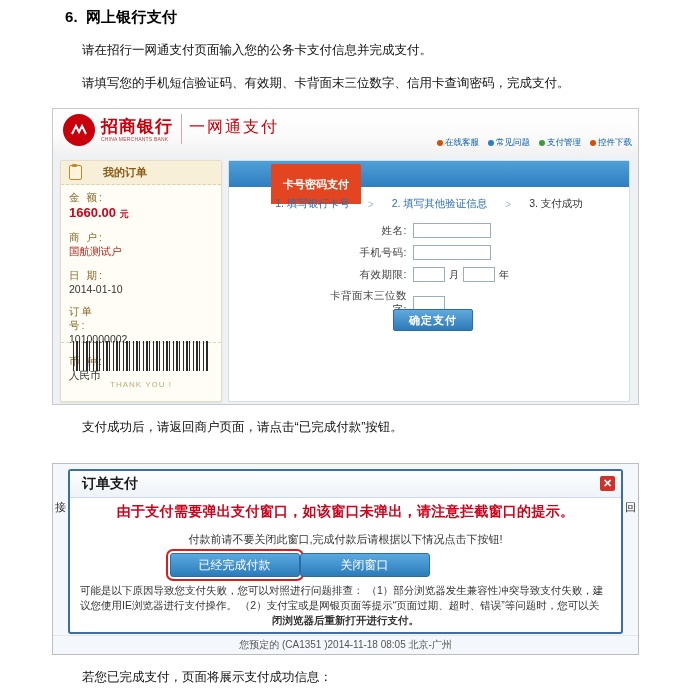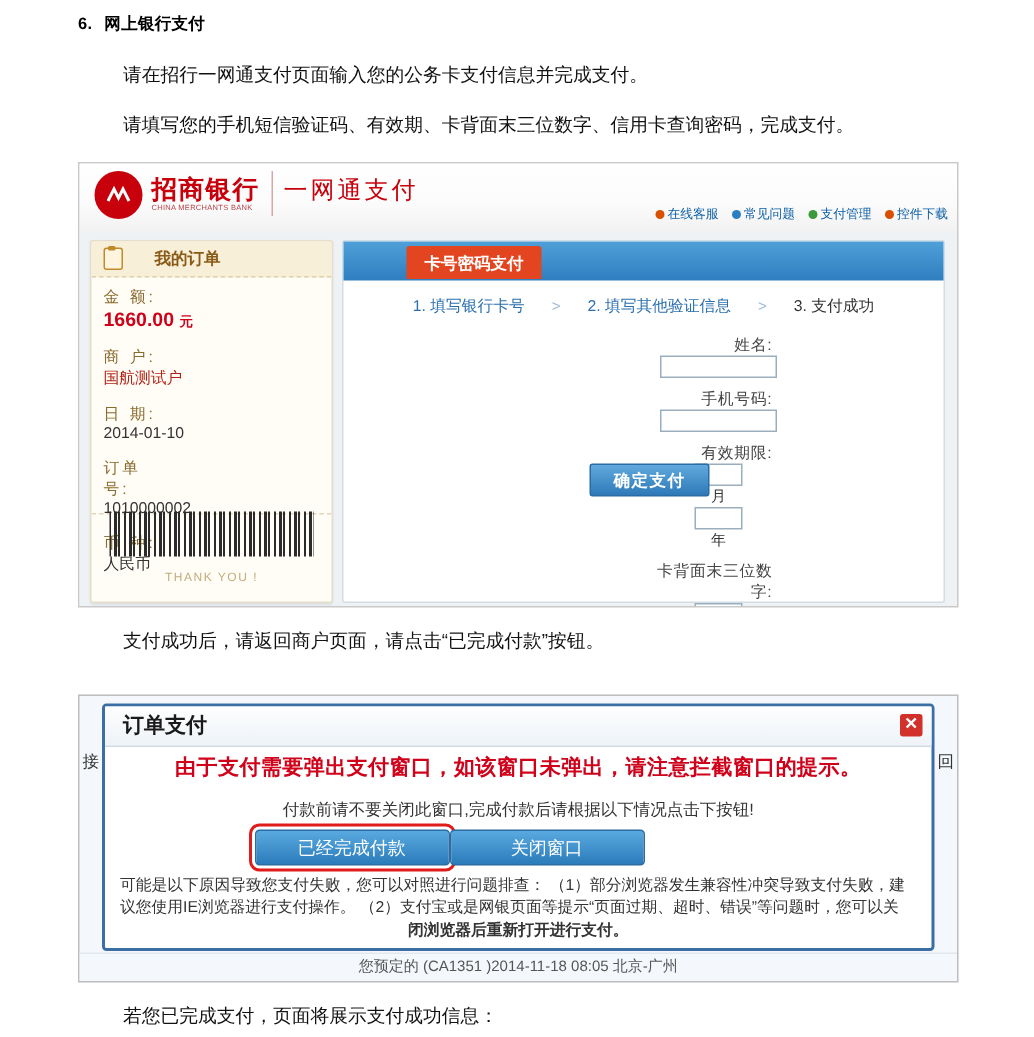--- a/index.html
+++ b/index.html
@@ -16,23 +16,23 @@
     position: relative;
     overflow: hidden;
   }
   .page {
     position: relative;
     width: 689px;
     height: 691px;
   }
   .section-title {
     position: absolute;
-    left: 52px;
+    left: 65px;
     top: 8px;
-    font-size: 11px;
+    font-size: 15px;
     font-weight: bold;
     letter-spacing: 0.2px;
   }
   .section-title .num {
     margin-right: 8px;
   }
   .para {
     position: absolute;
     font-size: 12.5px;
     line-height: 18px;
@@ -240,21 +240,21 @@
   }
   .tab-strip {
     position: absolute;
     left: 0; top: 0;
     width: 400px; height: 26px;
     background: linear-gradient(to bottom, #4f9fd8 0%, #2f7fc0 100%);
   }
   .tab-active {
     position: absolute;
     left: 42px; top: 3px;
-    height: 22px;
+    height: 40px;
     padding: 0 12px;
     background: #e2451f;
     color: #fff;
     font-size: 11px;
     font-weight: bold;
     display: flex;
     align-items: center;
     border-radius: 2px 2px 0 0;
   }
   .steps {
@@ -278,21 +278,20 @@
     width: 400px;
   }
   .form-row {
     display: flex;
     align-items: center;
     justify-content: flex-start;
     margin-bottom: 7px;
     padding-left: 100px;
     font-size: 10.5px;
     color: #333;
-    flex-direction: column;
   }
   .form-row .flabel {
     width: 78px;
     text-align: right;
     padding-right: 6px;
     letter-spacing: 0.5px;
     color: #444;
   }
   .finput {
     width: 76px;

